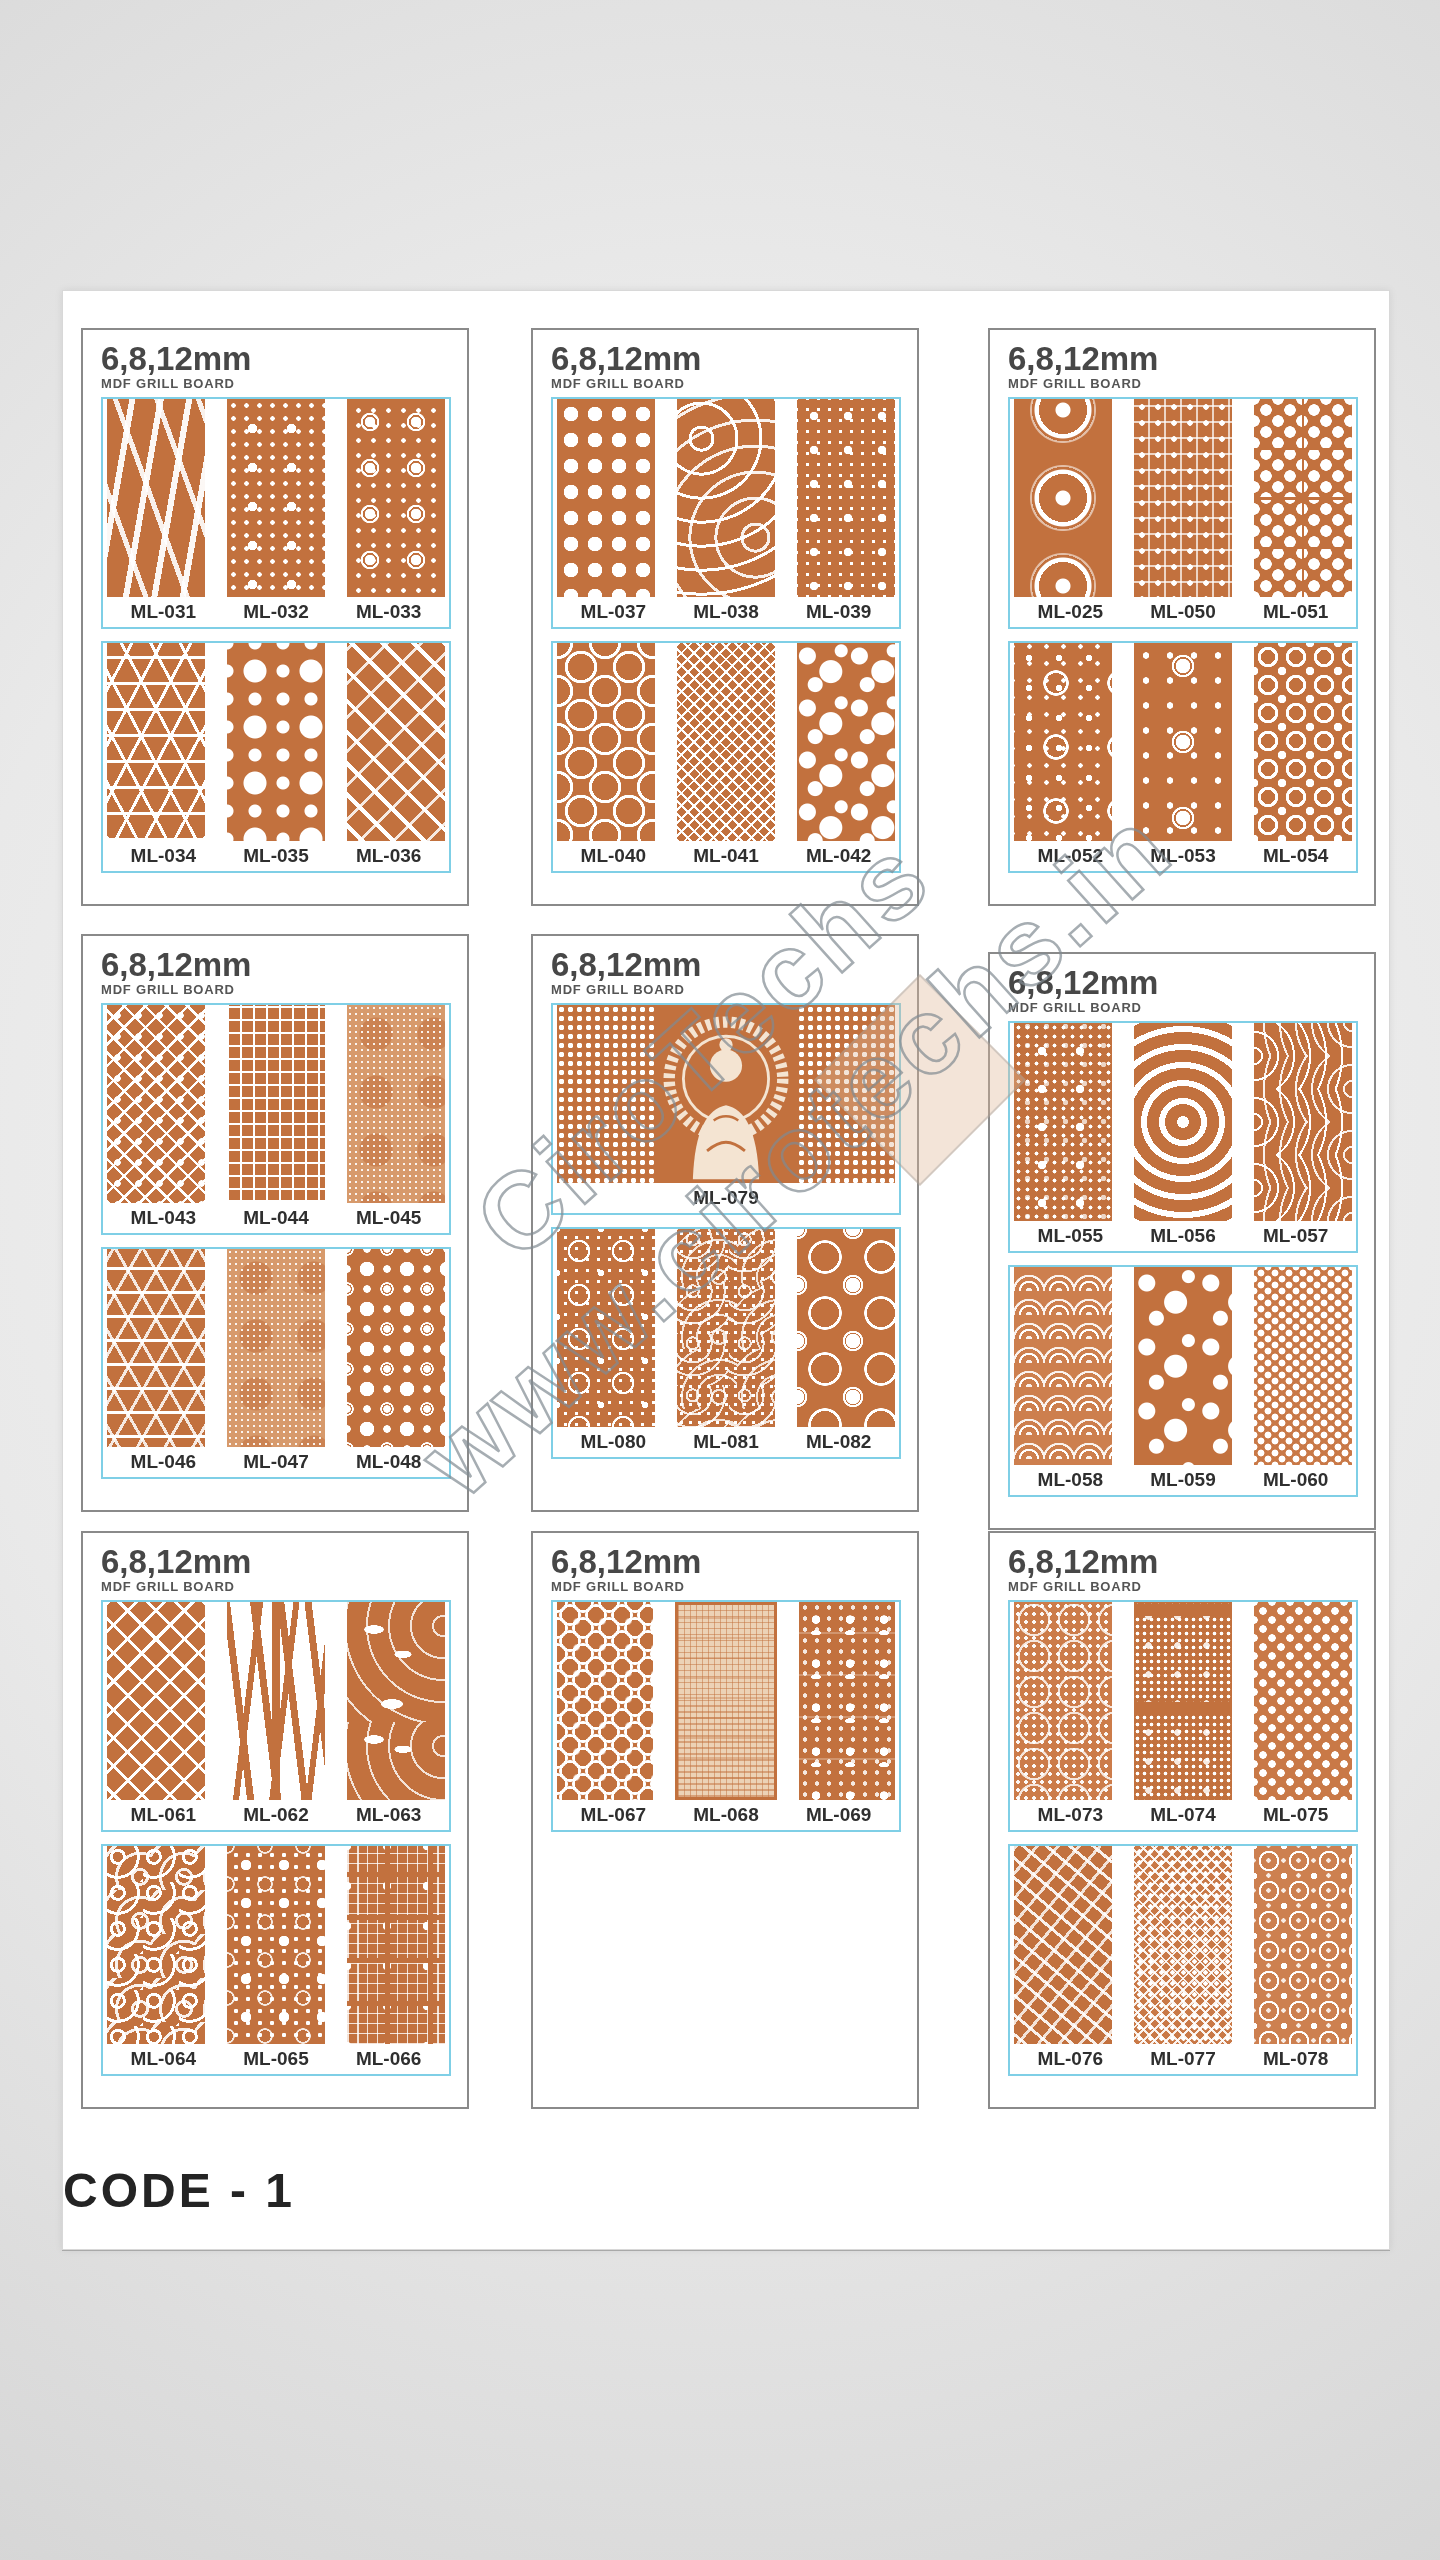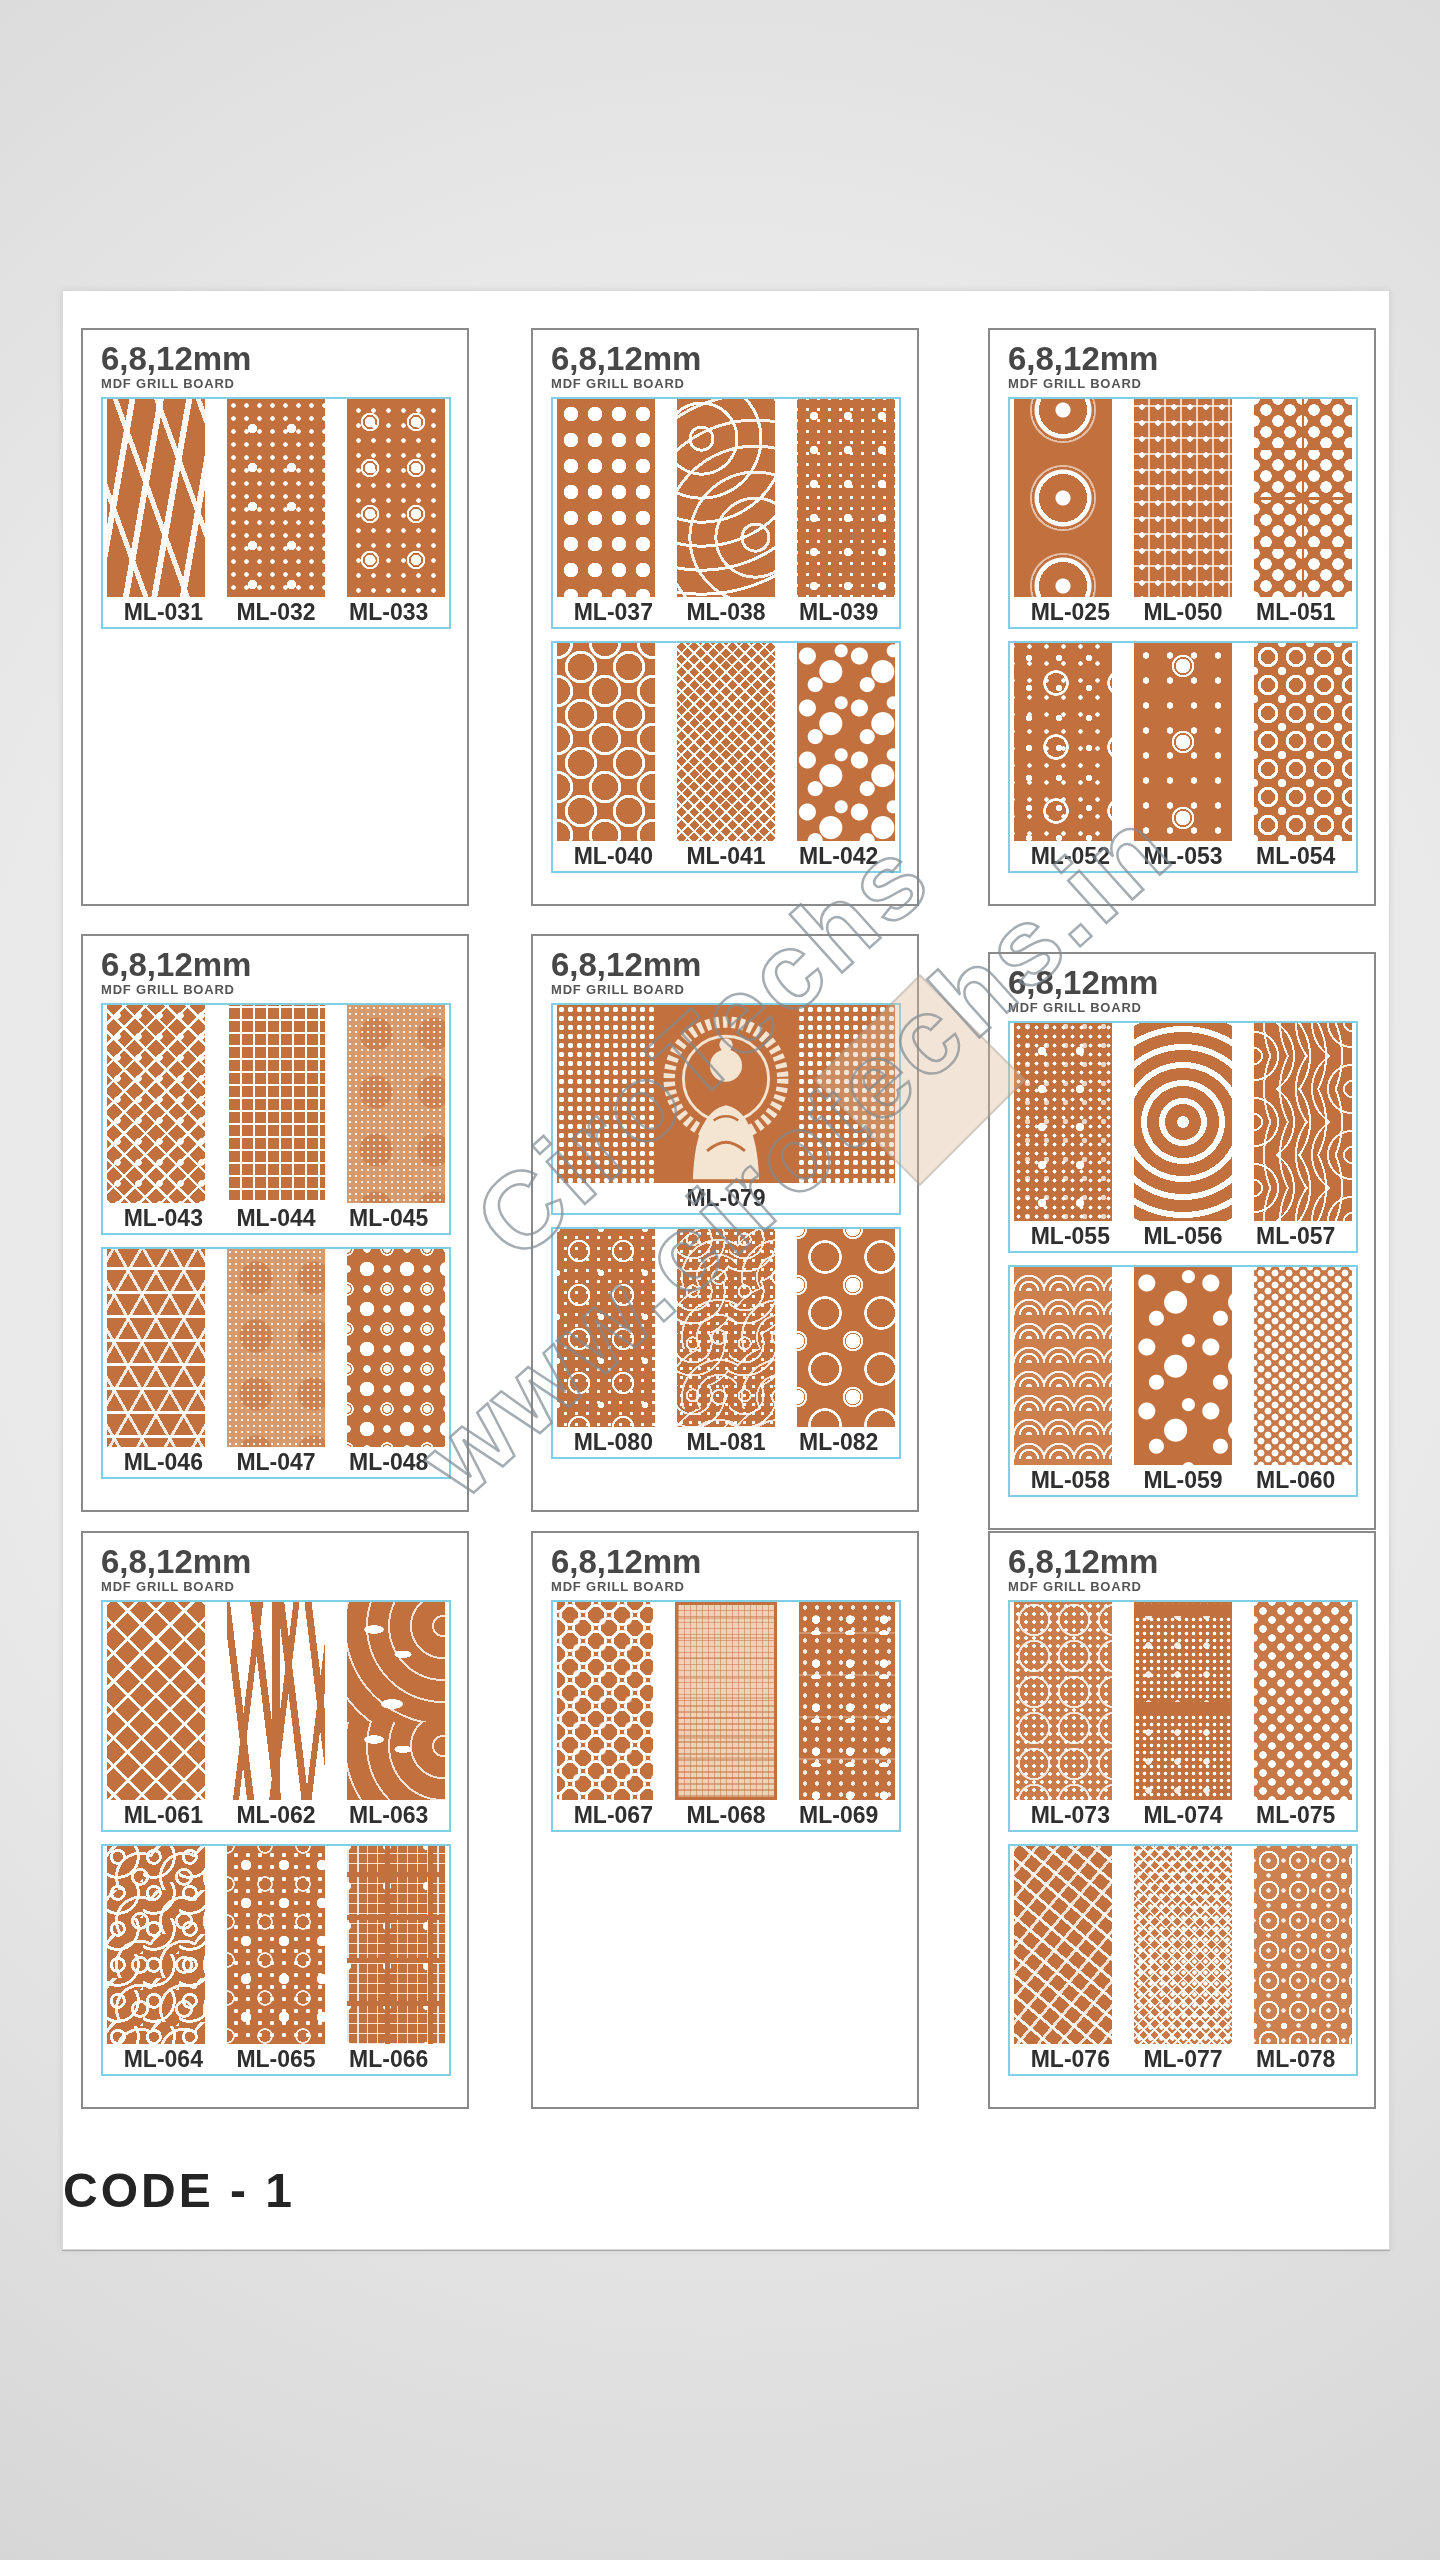--- a/index.html
+++ b/index.html
@@ -22,21 +22,21 @@
   .card:nth-of-type(8){left:468px;top:1240px}
   .card:nth-of-type(9){left:925px;top:1240px}
   .card h1{font-size:33px;line-height:34px;font-weight:bold;color:#474747;letter-spacing:0;}
   .card .sub{font-size:13px;line-height:15px;color:#555;letter-spacing:.8px;font-weight:bold;}
   .group{border:2px solid #7fcfe6;margin-top:6px;padding:0 4px;}
   .group + .group{margin-top:12px;}
   .tiles{display:flex;gap:22px;}
   .tile{flex:1;height:198px;background:var(--o);position:relative;overflow:hidden;}
   .tile.wide{height:178px;flex:none;width:100%;display:flex;}
   .labels{display:flex;height:30px;align-items:center;}
-  .label{flex:1;text-align:center;font-weight:bold;font-size:23px;color:#2f2f2f;}
+  .label{flex:1;text-align:center;font-weight:bold;font-size:19px;color:#2f2f2f;}
   
   .footer{position:absolute;left:0;right:0;top:1872px;text-align:left;
           font-size:48px;font-weight:bold;color:#242424;letter-spacing:3px;}
   
   .watermark{position:absolute;left:190px;top:960px;width:1120px;transform:rotate(-42deg);
              text-align:center;pointer-events:none;z-index:6;}
   .wm-line{font-size:108px;font-weight:bold;line-height:1.3;color:transparent;letter-spacing:5px;
            -webkit-text-stroke:2.5px rgba(128,138,145,.7);}
   .wm-diamond{position:absolute;left:845px;top:1005px;width:150px;height:150px;transform:rotate(45deg);
               background:rgba(224,183,152,.38);border:2px solid rgba(150,150,150,.35);z-index:5;}
@@ -288,20 +288,32 @@
               <div class="tile pat-tree"></div>
               <div class="tile pat-petal-dots"></div>
               <div class="tile pat-daisy"></div>
             </div>
             <div class="labels">
               <div class="label">ML-031</div>
               <div class="label">ML-032</div>
               <div class="label">ML-033</div>
             </div>
           </div>
+          <div class="group">
+            <div class="tiles">
+              <div class="tile pat-mosaic"></div>
+              <div class="tile pat-floral-circles"></div>
+              <div class="tile pat-leaf-scatter"></div>
+            </div>
+            <div class="labels">
+              <div class="label">ML-034</div>
+              <div class="label">ML-035</div>
+              <div class="label">ML-036</div>
+            </div>
+          </div>
         </div>
     </section>
 
     <section class="card">
       <h1>6,8,12mm</h1>
       <div class="sub">MDF GRILL BOARD</div>
       <div>
           <div class="group">
             <div class="tiles">
               <div class="tile pat-dot-rows"></div>

